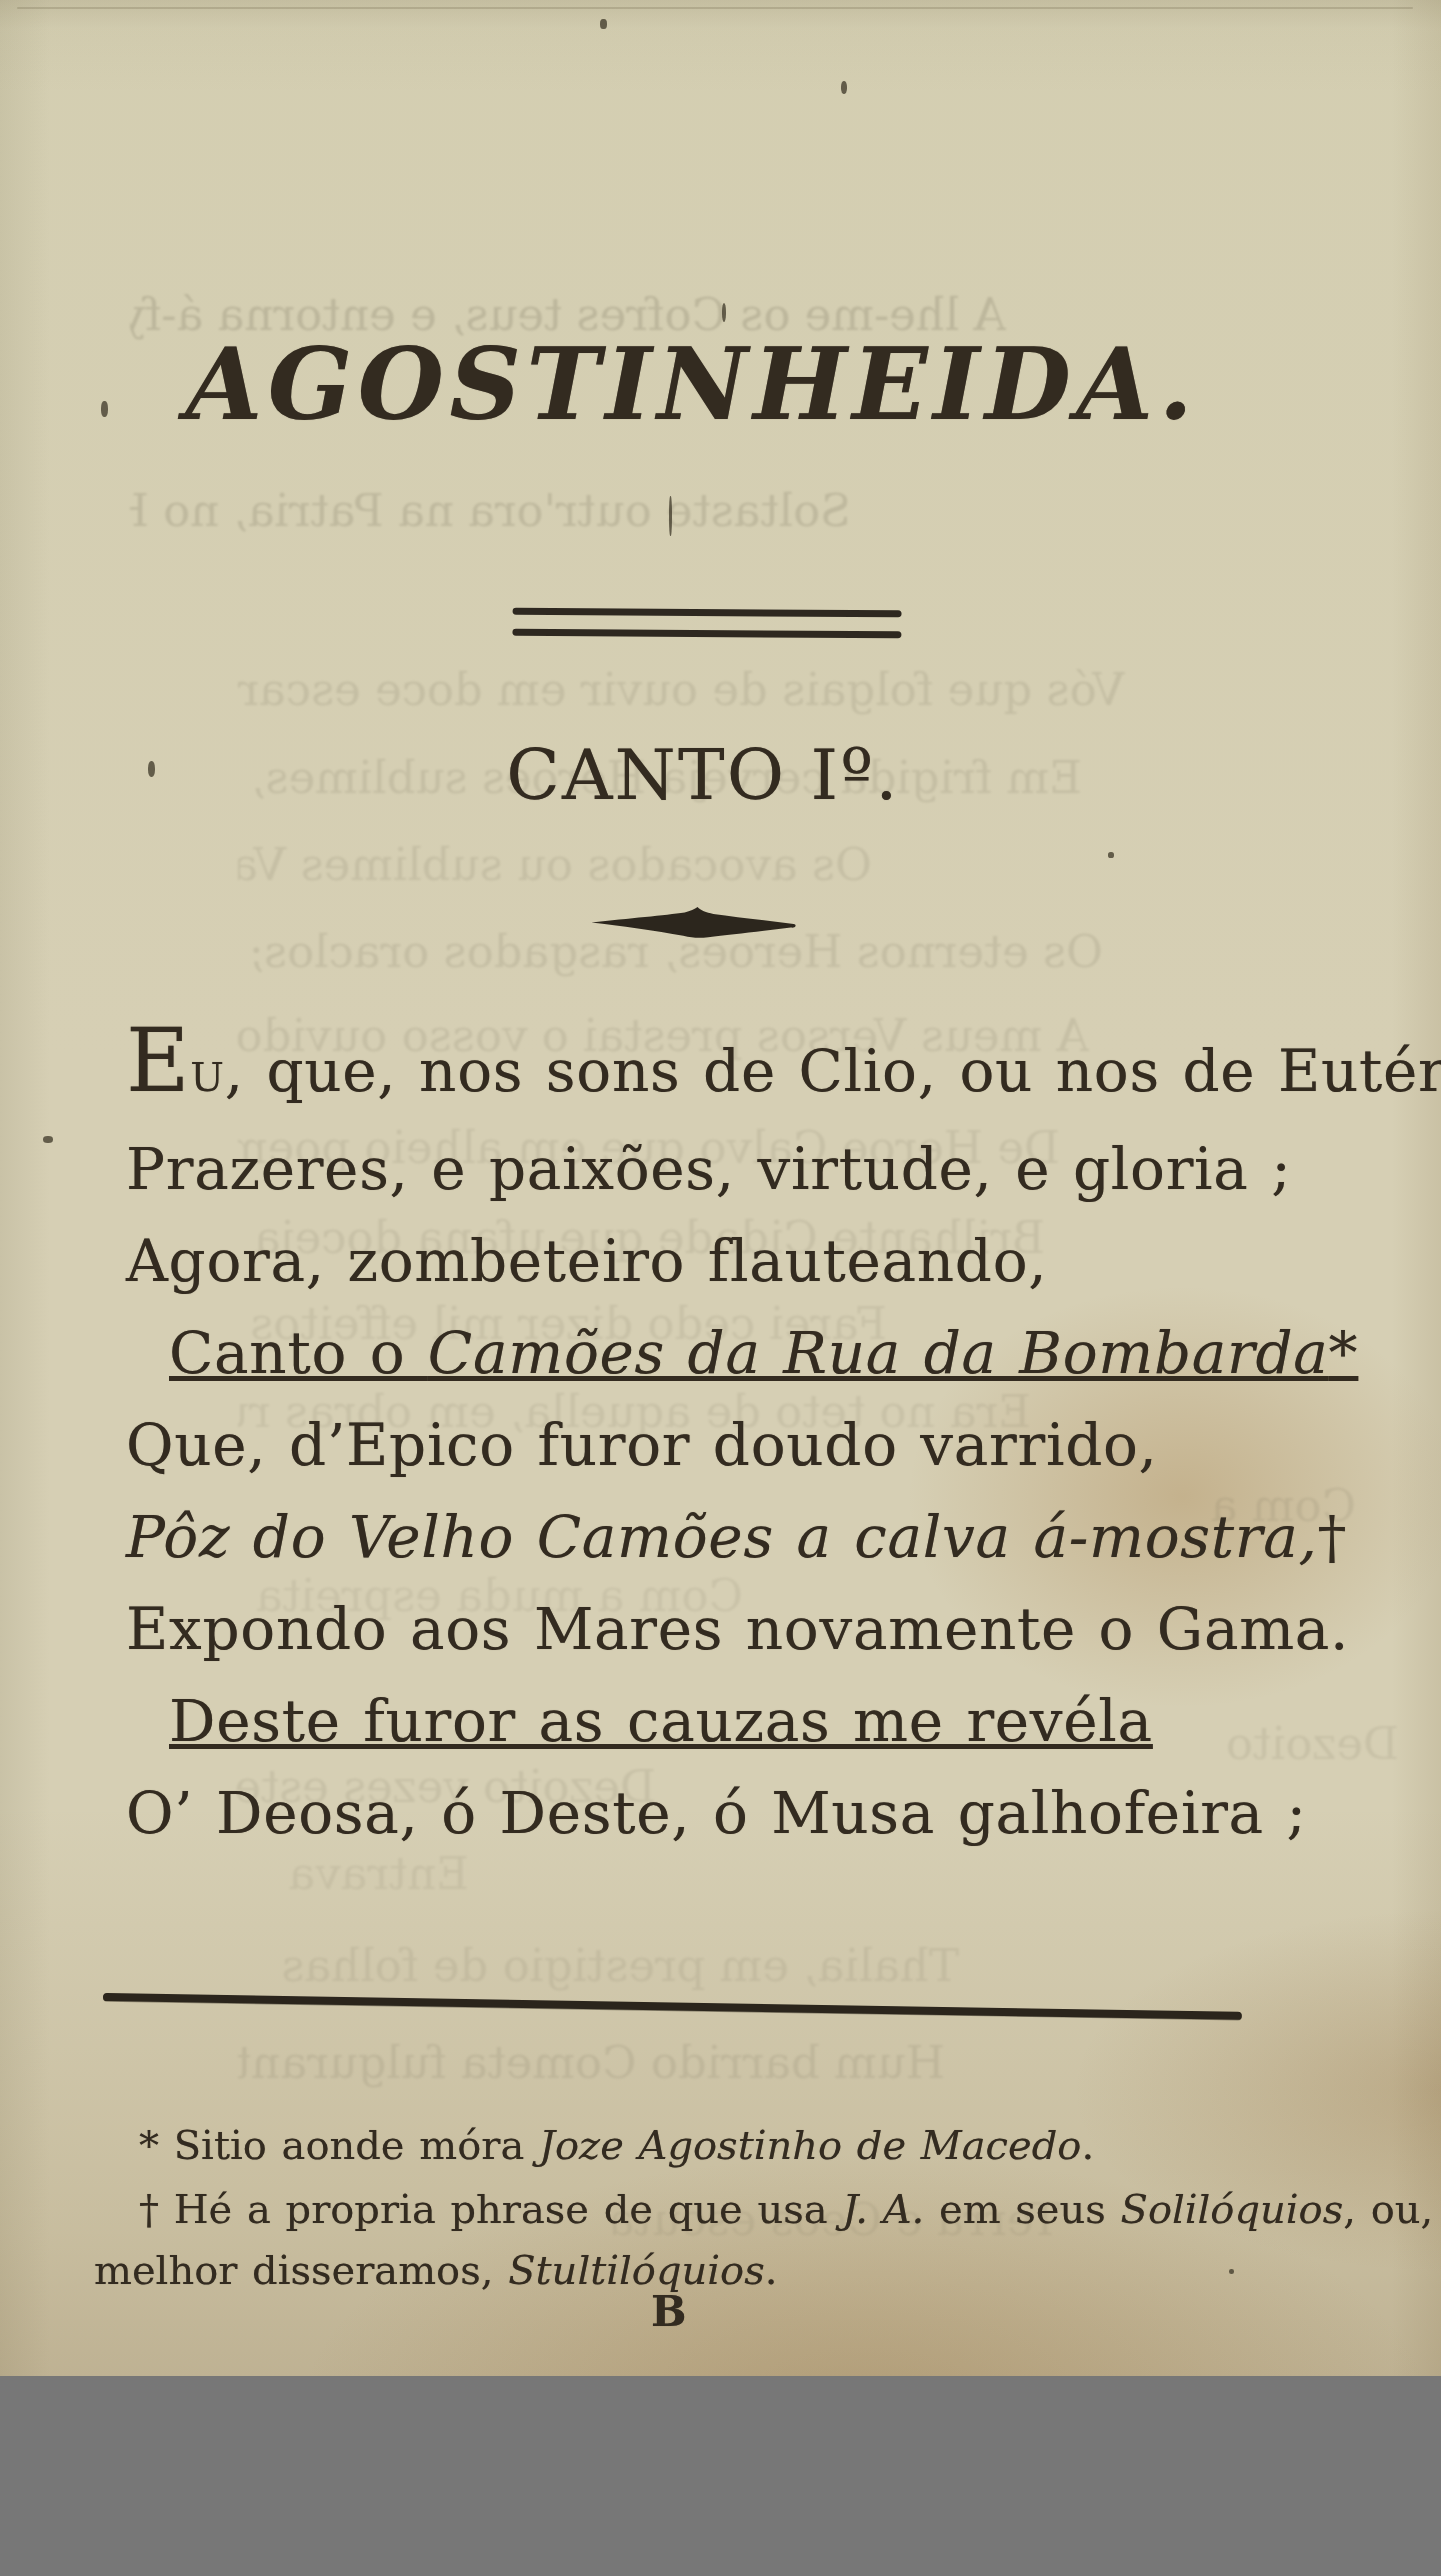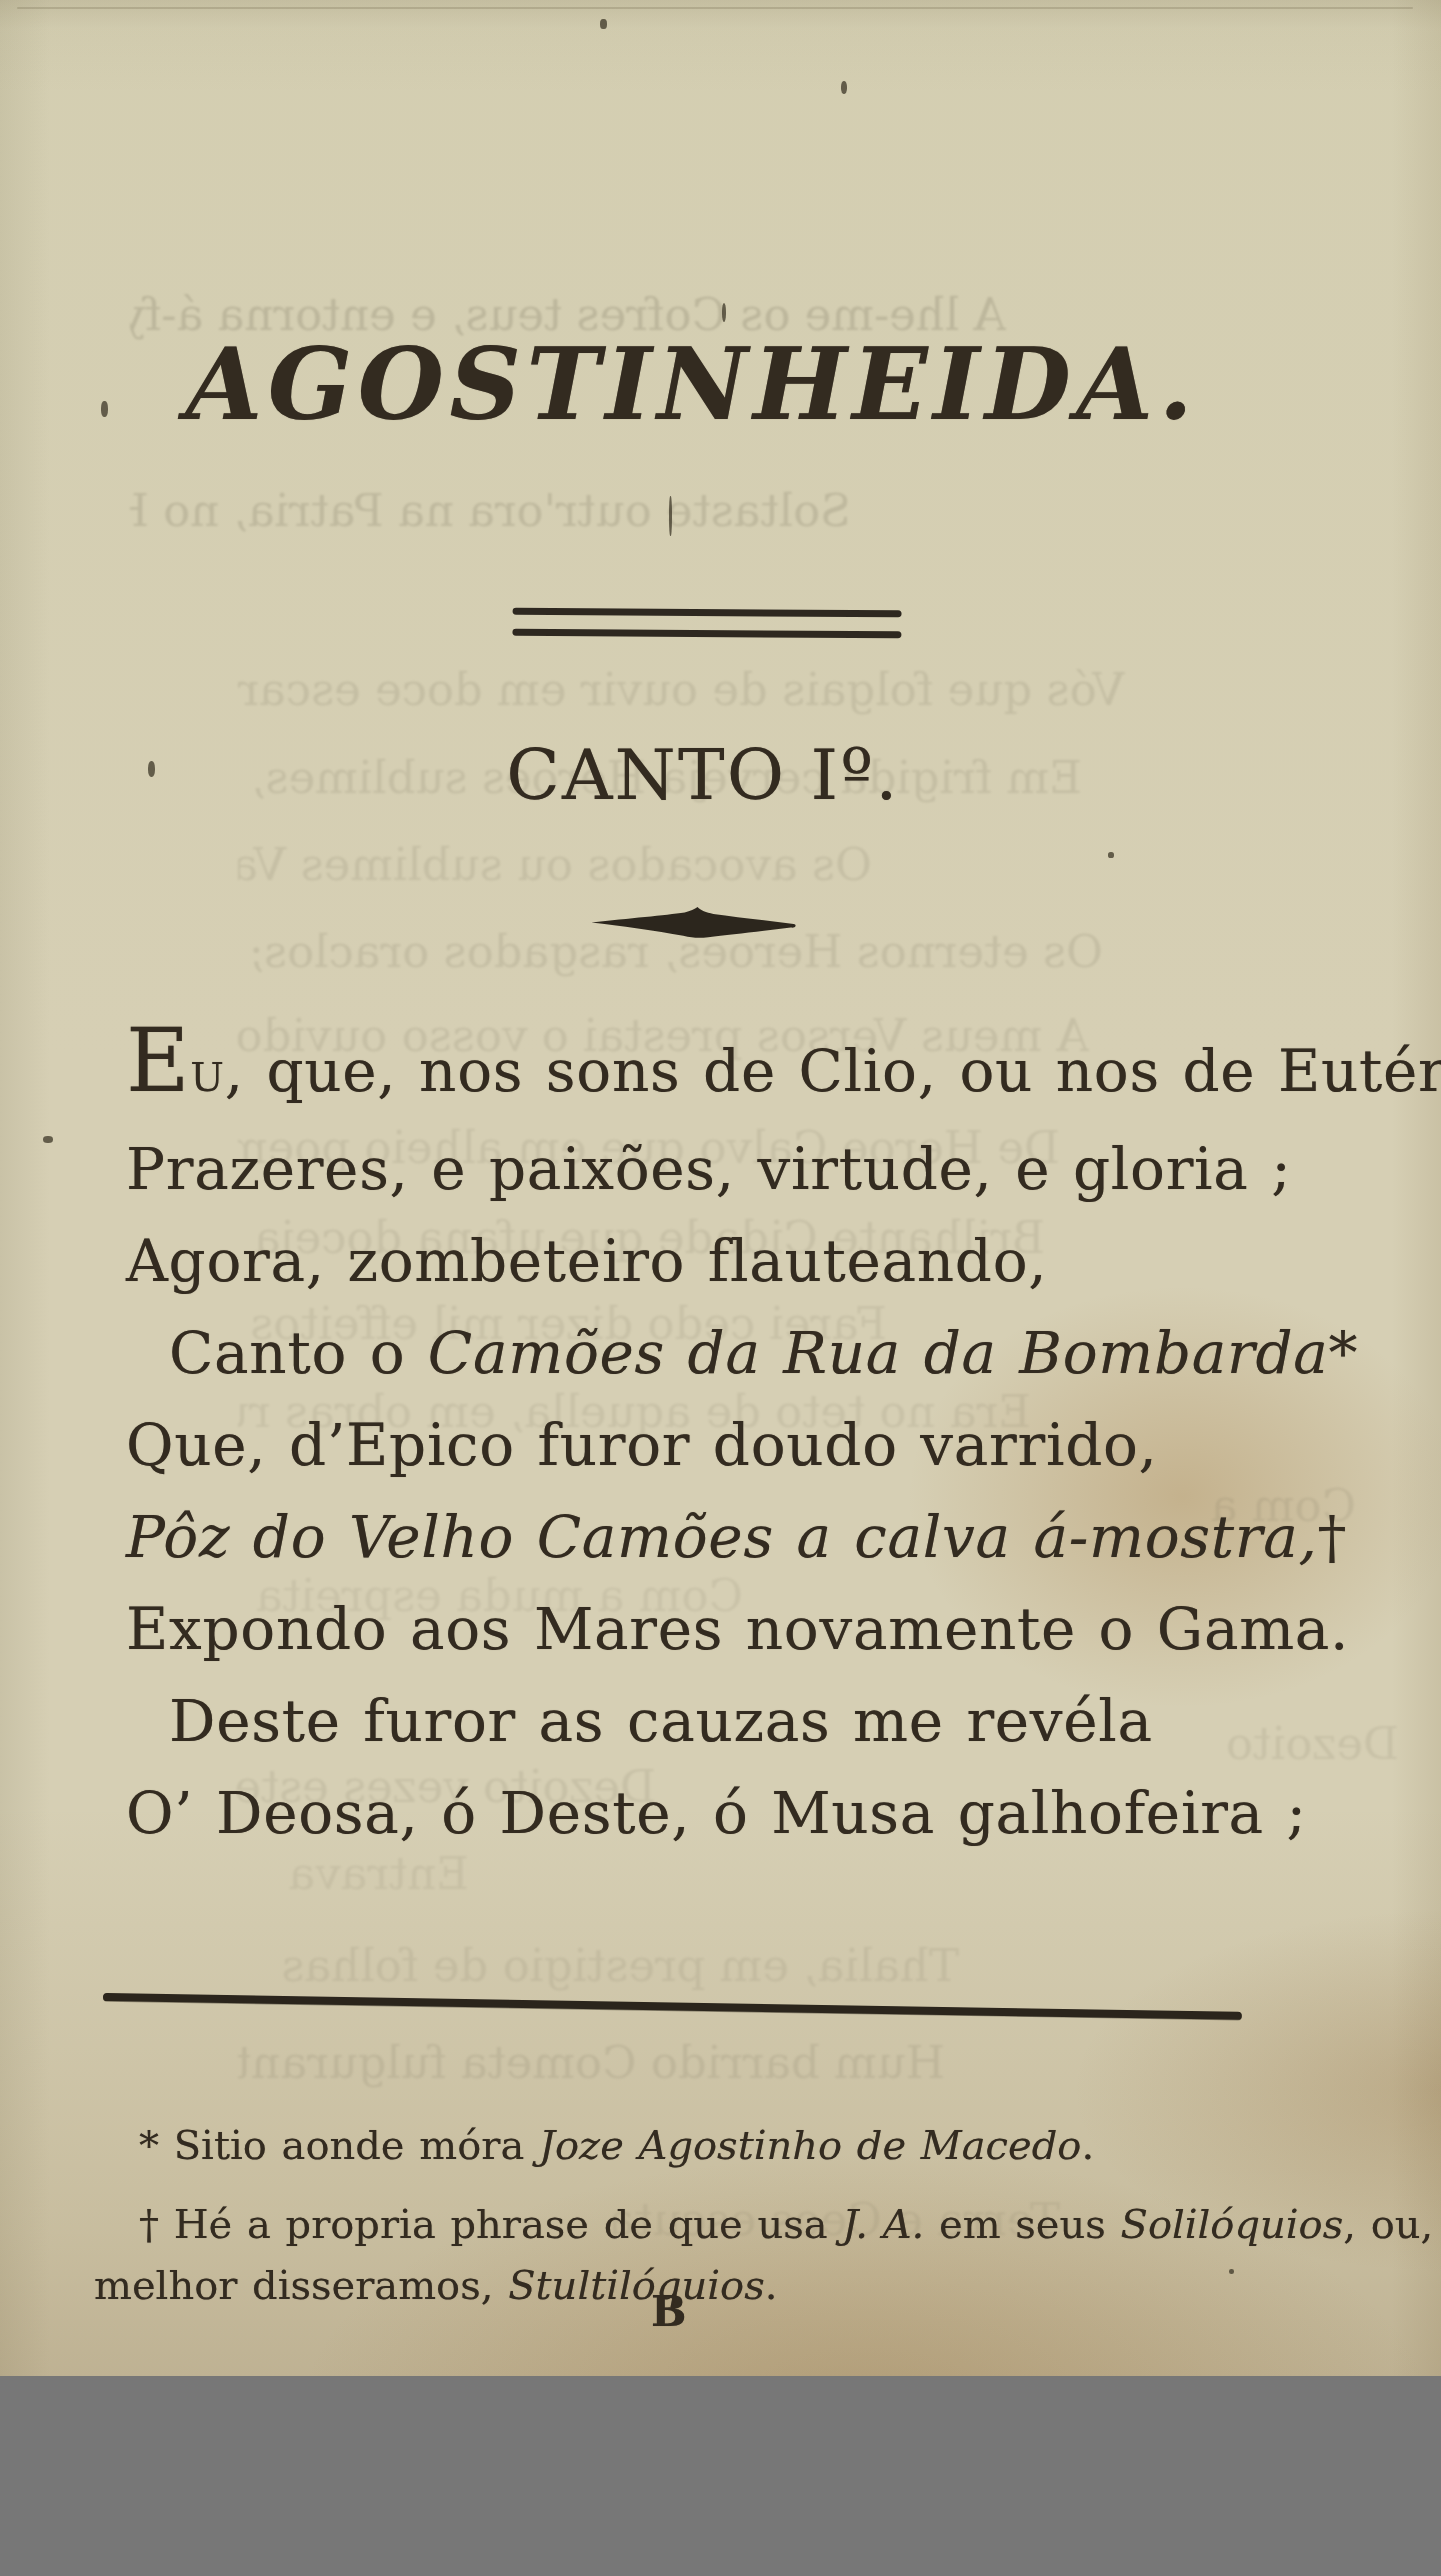--- a/index.html
+++ b/index.html
@@ -40,37 +40,37 @@
     font-size:70px;letter-spacing:0.03em;white-space:nowrap;
   }
 
   .ornament{position:absolute;top:906px;left:694px;transform:translateX(-50%);}
 
   .verse{
     position:absolute;left:126px;top:1025px;width:1182px;
     font-size:58px;line-height:92px;white-space:nowrap;
     word-spacing:0.06em;letter-spacing:0.012em;
   }
-  .verse-line.indent{padding-left:43px;}
+  .verse-line.indent{padding-left:43px;text-decoration:underline;}
   .seg-i{font-style:italic;}
   .seg-cap{font-size:87px;line-height:0;}
   .seg-sc{font-size:40px;letter-spacing:0.02em;}
 
   .fn-rule{
     position:absolute;left:103px;top:1993px;width:1139px;height:8px;
     background:#2b251c;border-radius:4.3px;transform:rotate(0.95deg);transform-origin:left center;
     box-shadow:0 0.7px 0 rgba(43,37,28,0.4);
   }
   .footnotes{
     position:absolute;left:94px;top:2084px;width:1182px;
     font-size:40px;line-height:61px;white-space:nowrap;
     word-spacing:0.05em;
   }
   .fn-line.indent{padding-left:45px;margin-top:31px;}
-  .fn-line.gap{margin-top:18px;}
+  .fn-line.gap{margin-top:3px;}
 
   .signature{
     position:absolute;left:651px;top:2287px;
     font-size:42px;font-weight:700;letter-spacing:0.02em;
   }
 
   .bleed{
     position:absolute;transform:scaleX(-1);
     white-space:nowrap;overflow:hidden;
     color:#6b6550;opacity:0.15;

